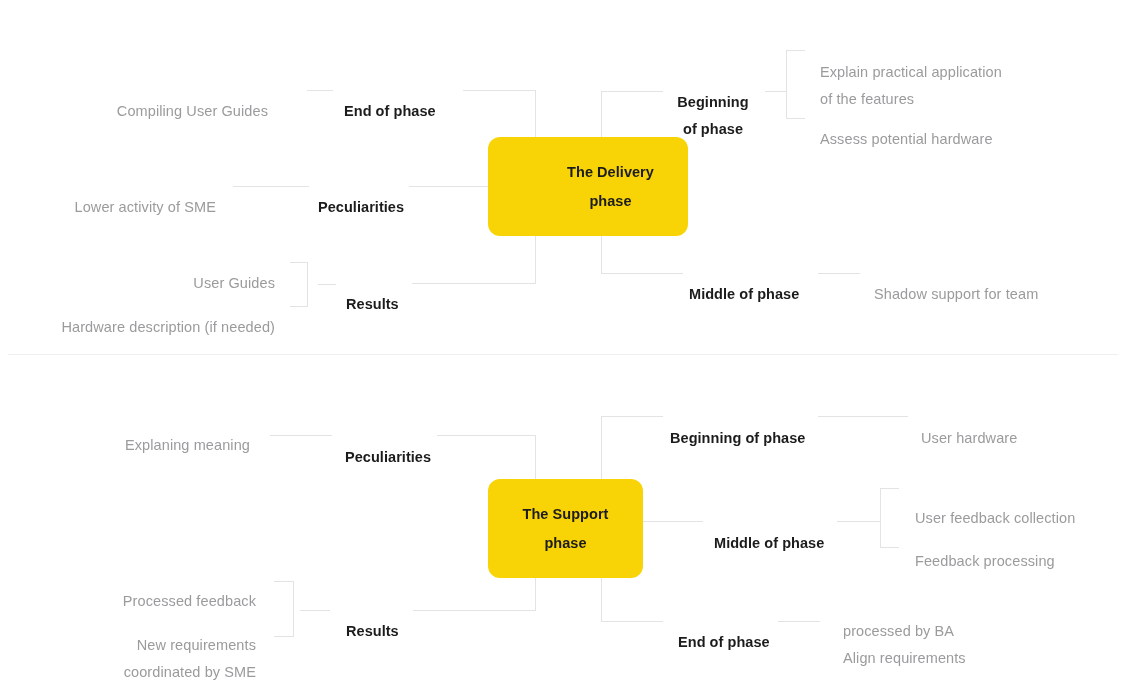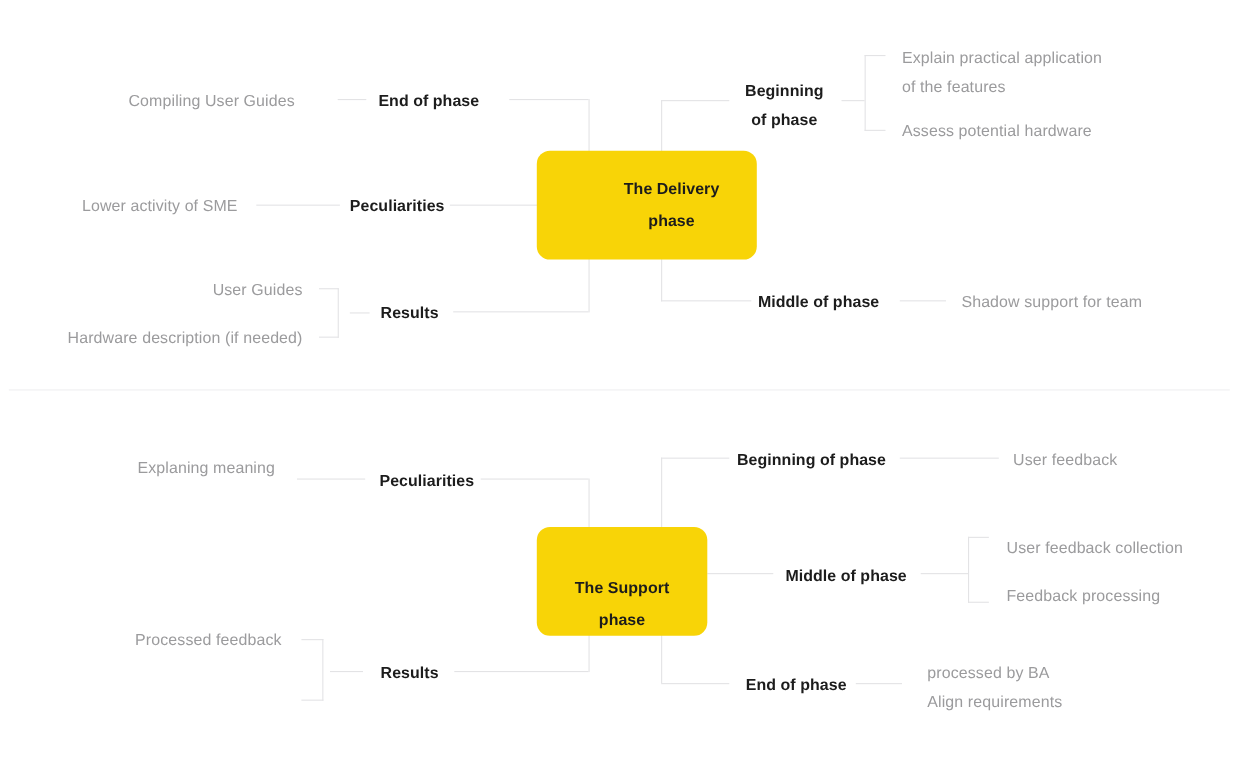--- a/index.html
+++ b/index.html
@@ -33,20 +33,21 @@
     position: absolute;
     height: 1px;
     background: #efeff1;
   }
 
   
   .node {
     position: absolute;
     white-space: nowrap;
     line-height: 1.55;
+    margin-top: 19px;
   }
   .node.leaf {
     color: #9b9b9d;
     font-size: 14.5px;
     font-weight: 400;
     letter-spacing: 0.1px;
   }
   .node.branch {
     color: #1c1c1c;
     font-size: 14.5px;
@@ -133,41 +134,45 @@
 
   <div class="node leaf two-line r-align" style="left:10px; top:413px; width:240px;">
     <div>Explaning meaning</div>
   </div>
   <div class="ln h" style="left:270px; top:435px; width:62px;"></div>
   <div class="node branch" style="left:345px; top:427px;">Peculiarities</div>
   <div class="ln h" style="left:437px; top:435px; width:98px;"></div>
   <div class="ln v" style="left:535px; top:435px; height:94px;"></div>
 
   <div class="node leaf r-align" style="left:55px; top:571px; width:201px;">Processed feedback</div>
+  <div class="node leaf two-line r-align" style="left:55px; top:613px; width:201px;">
+    <div>New requirements</div>
+    <div>coordinated by SME</div>
+  </div>
   <div class="ln h" style="left:274px; top:581px; width:20px;"></div>
   <div class="ln h" style="left:274px; top:636px; width:20px;"></div>
   <div class="ln v" style="left:293px; top:581px; height:56px;"></div>
   <div class="ln h" style="left:300px; top:610px; width:30px;"></div>
   <div class="node branch" style="left:346px; top:601px;">Results</div>
   <div class="ln h" style="left:413px; top:610px; width:122px;"></div>
   <div class="ln v" style="left:535px; top:529px; height:82px;"></div>
 
-  <div class="phase-card" style="left:488px; top:479px; width:155px; height:99px;align-items:flex-end;">
+  <div class="phase-card" style="left:488px; top:479px; width:155px; height:99px;">
     <div>
       <span>The Support</span><br>
       <span>phase</span>
     </div>
   </div>
 
   <div class="ln v" style="left:601px; top:416px; height:205px;"></div>
 
   <div class="ln h" style="left:601px; top:416px; width:62px;"></div>
   <div class="node branch" style="left:670px; top:408px;">Beginning of phase</div>
   <div class="ln h" style="left:818px; top:416px; width:90px;"></div>
-  <div class="node leaf" style="left:921px; top:408px;">User feedback</div>
+  <div class="node leaf" style="left:921px; top:408px;">User hardware</div>
 
   <div class="ln h" style="left:643px; top:521px; width:60px;"></div>
   <div class="node branch" style="left:714px; top:513px;">Middle of phase</div>
   <div class="ln h" style="left:837px; top:521px; width:43px;"></div>
   <div class="ln v" style="left:880px; top:488px; height:60px;"></div>
   <div class="ln h" style="left:880px; top:488px; width:19px;"></div>
   <div class="ln h" style="left:880px; top:547px; width:19px;"></div>
   <div class="node leaf" style="left:915px; top:488px;">User feedback collection</div>
   <div class="node leaf" style="left:915px; top:531px;">Feedback processing</div>
 

